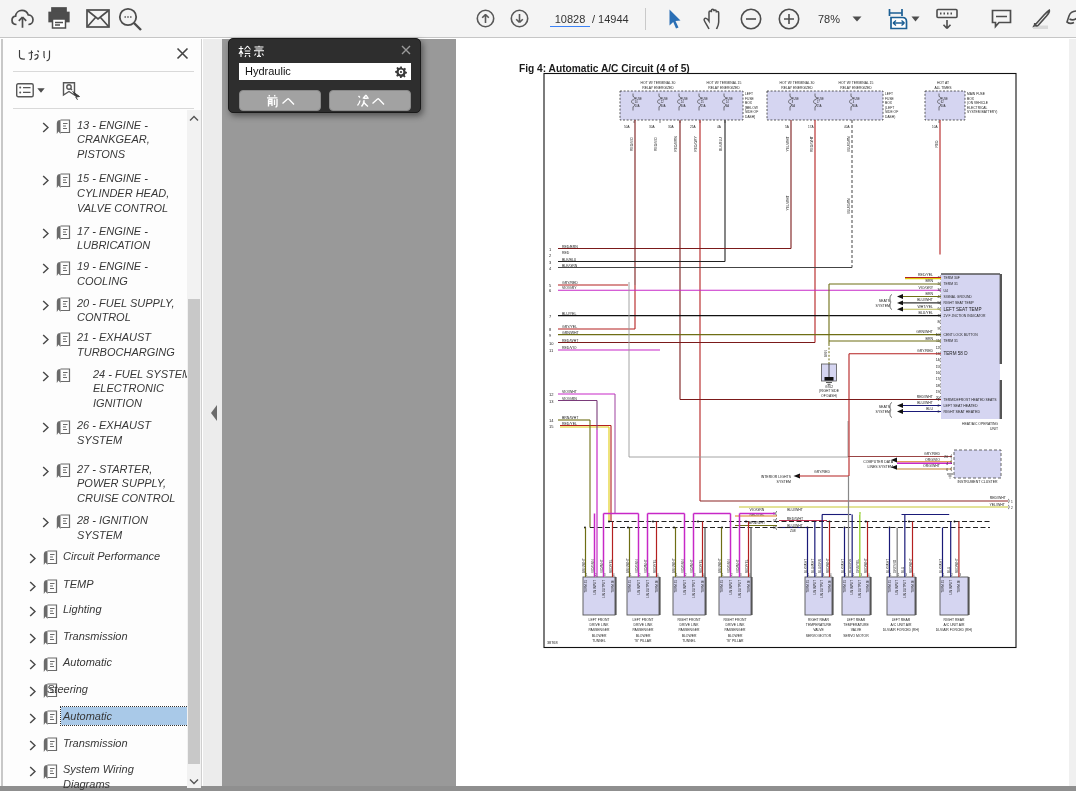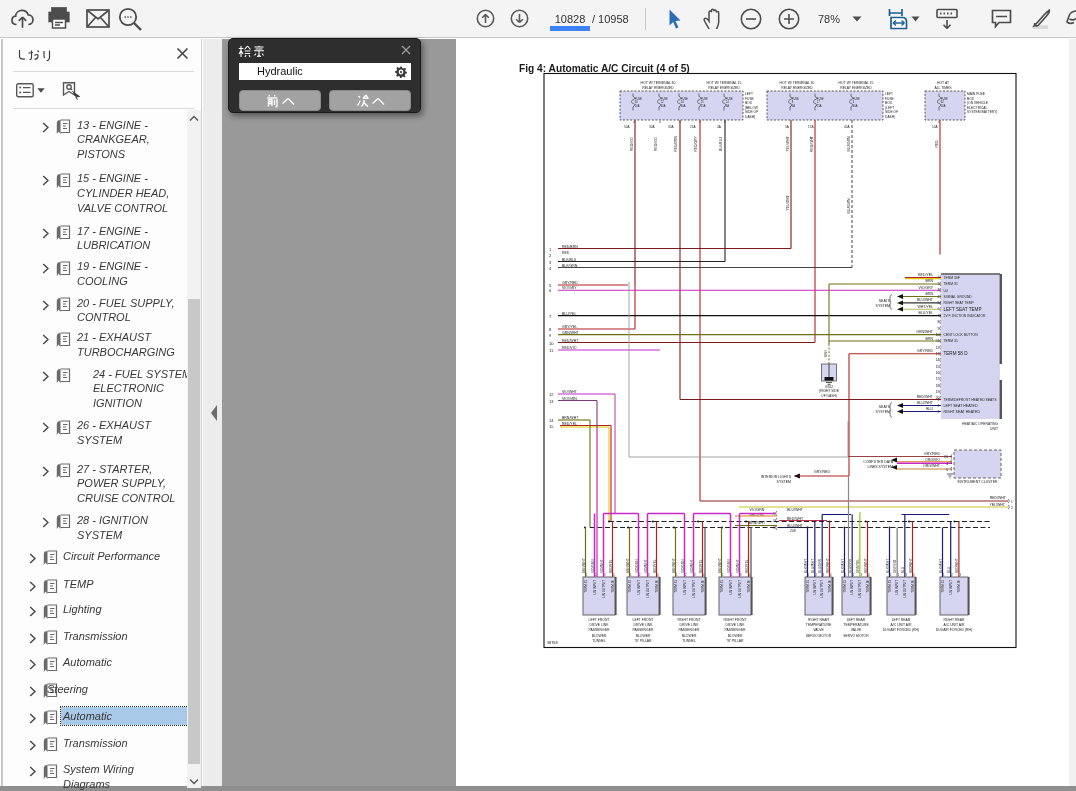--- a/index.html
+++ b/index.html
@@ -22,21 +22,21 @@
 #bottomband { position:absolute; left:0; top:786px; width:1076px; height:5px; background:#8f8f8f; }
 .sb-div { position:absolute; background:#d9d9d9; height:1px; }
 .tree-item { position:absolute; font-size:11px; color:#383838; line-height:14.8px; width:125px;font-style:italic; }
 .tree-hl { position:absolute; left:61px; width:133px; height:18px; background:#a9c9e8; outline:1px dotted #333; }
 
 #sb-scroll { position:absolute; left:187px; top:110px; width:14px; height:678px; background:#f2f2f2; }
 #sb-thumb { position:absolute; left:188px; top:299px; width:12px; height:465px; background:#c8c8c8; }
 
 #dlg { position:absolute; left:228px; top:38px; width:193px; height:75px; background:#2e2e2e; border:1px solid #1a1a1a; border-radius:5px; box-shadow:2px 3px 6px rgba(0,0,0,0.45); }
 #dlg .inp { position:absolute; left:10px; top:24px; width:172px; height:17px; background:#fff; }
-#dlg .inp span { position:absolute; left:6px; top:2px; font-size:11px; color:#111;margin-left:12px; }
+#dlg .inp span { position:absolute; left:6px; top:2px; font-size:11px; color:#111; }
 #dlg .btn { position:absolute; top:51px; width:82px; height:21px; background:#a2a2a2; border:1px solid #8a8a8a; border-radius:4px; color:#fff; font-weight:bold; font-size:12px; text-align:center; line-height:20px; }
 </style>
 </head>
 <body>
 <div id="app">
   <div id="leftstrip"></div>
   <div id="leftborder"></div>
   <div id="sidebar"></div>
   <div id="midstrip"></div>
   <div id="graybg"></div>
@@ -64,22 +64,22 @@
       <path d="M7.5 11 h1.4 M10.3 11 h1.4 M13.1 11 h1.4" stroke-width="1.6"></path>
     </svg>
     <svg style="left:476px;top:9px" width="19" height="19" viewBox="0 0 19 19" fill="none" stroke="#585858" stroke-width="1.6">
       <circle cx="9.5" cy="9.5" r="8.2"></circle>
         <path d="M9.5 14 L9.5 6 M9.5 5.5 L6.2 8.8 M9.5 5.5 L12.8 8.8"></path>
     </svg>
     <svg style="left:510px;top:9px" width="19" height="19" viewBox="0 0 19 19" fill="none" stroke="#585858" stroke-width="1.6">
       <circle cx="9.5" cy="9.5" r="8.2"></circle>
         <path d="M9.5 5 L9.5 13 M9.5 13.5 L6.2 10.2 M9.5 13.5 L12.8 10.2"></path>
     </svg>
-    <div class="tb-txt" style="left:550px;top:13px;width:40px;text-align:center;border-bottom:5px solid #3b82f6;padding-bottom:1px">10828</div>
-    <div class="tb-txt" style="left:592px;top:13px">/ 10958</div>
+    <div class="tb-txt" style="left:550px;top:13px;width:40px;text-align:center;border-bottom:1px solid #3b82f6;padding-bottom:1px">10828</div>
+    <div class="tb-txt" style="left:592px;top:13px">/ 14944</div>
     <div style="position:absolute;left:645px;top:8px;width:1px;height:22px;background:#c9c9c9"></div>
     <svg style="left:668px;top:9px" width="15" height="20" viewBox="0 0 15 20">
       <path fill="#2a6fb5" d="M1.5 0.5 L12.5 11.5 L7.5 12 L10.5 18.5 L8 19.5 L5.2 13 L1.5 16.5 Z"></path>
     </svg>
     <svg style="left:702px;top:7px" width="23" height="24" viewBox="0 0 23 24" fill="none" stroke="#4d4d4d" stroke-width="1.5">
       <path d="M7 22 C5.5 19 3.5 16 2.3 13.5 C1.6 12 2.8 10.8 4.2 11.4 C5.2 11.8 6.2 13 7 14.2 L7 5.2 C7 3.6 9.4 3.6 9.4 5.2 L9.4 3.4 C9.4 1.8 11.9 1.8 11.9 3.4 L11.9 4.2 C11.9 2.7 14.3 2.7 14.3 4.3 L14.3 5.6 C14.3 4.2 16.7 4.2 16.7 5.8 L16.7 15 C16.7 18 15.5 20 14.5 22"></path>
     </svg>
     <svg style="left:740px;top:8px" width="22" height="22" viewBox="0 0 22 22" fill="none" stroke="#4d4d4d" stroke-width="1.6">
       <circle cx="11" cy="11" r="9.7"></circle>
         <path d="M6 11 h10"></path>

